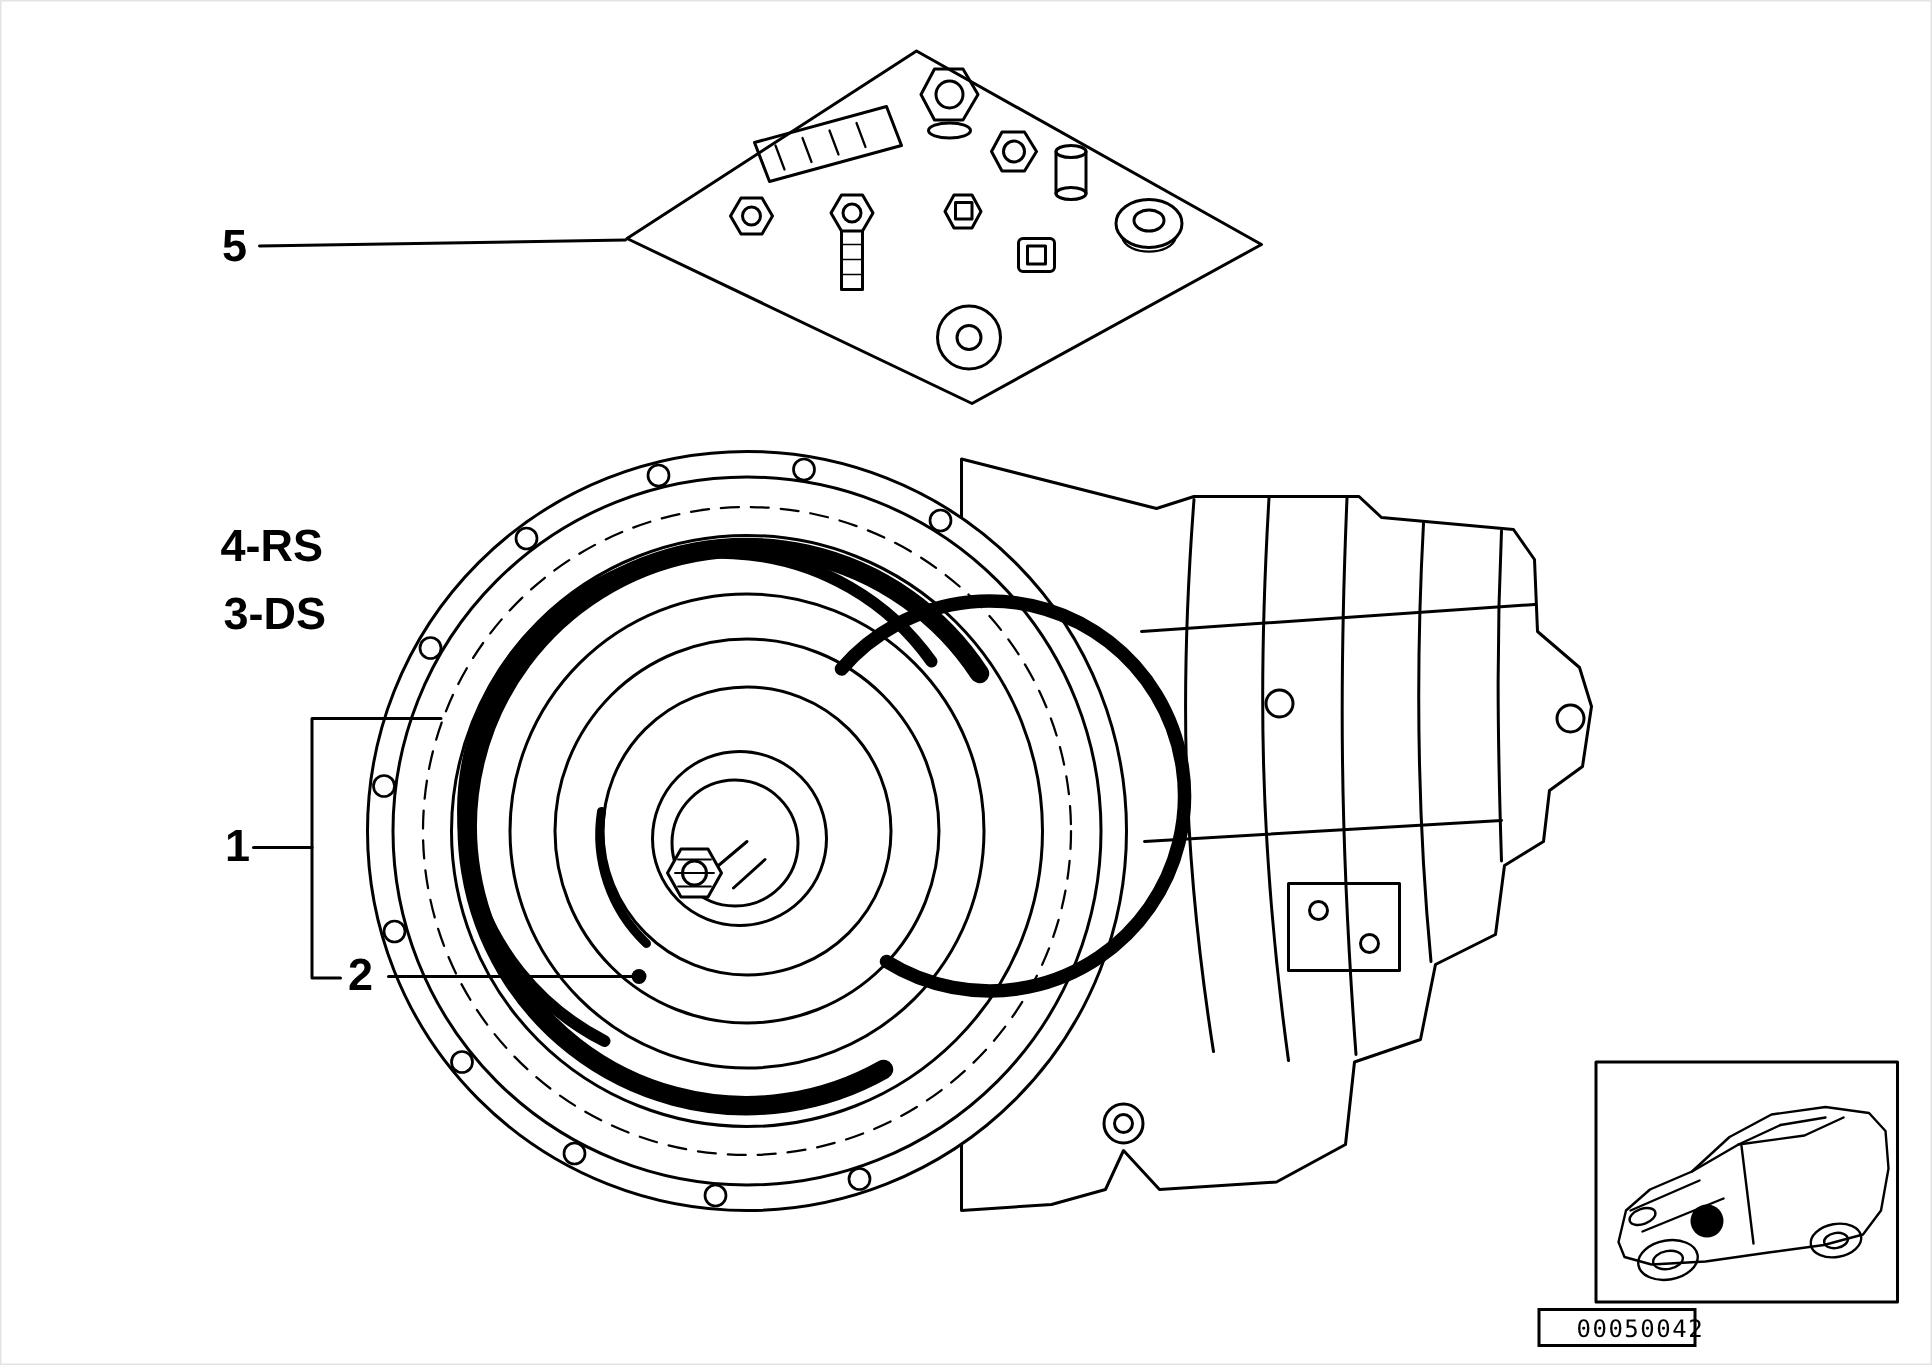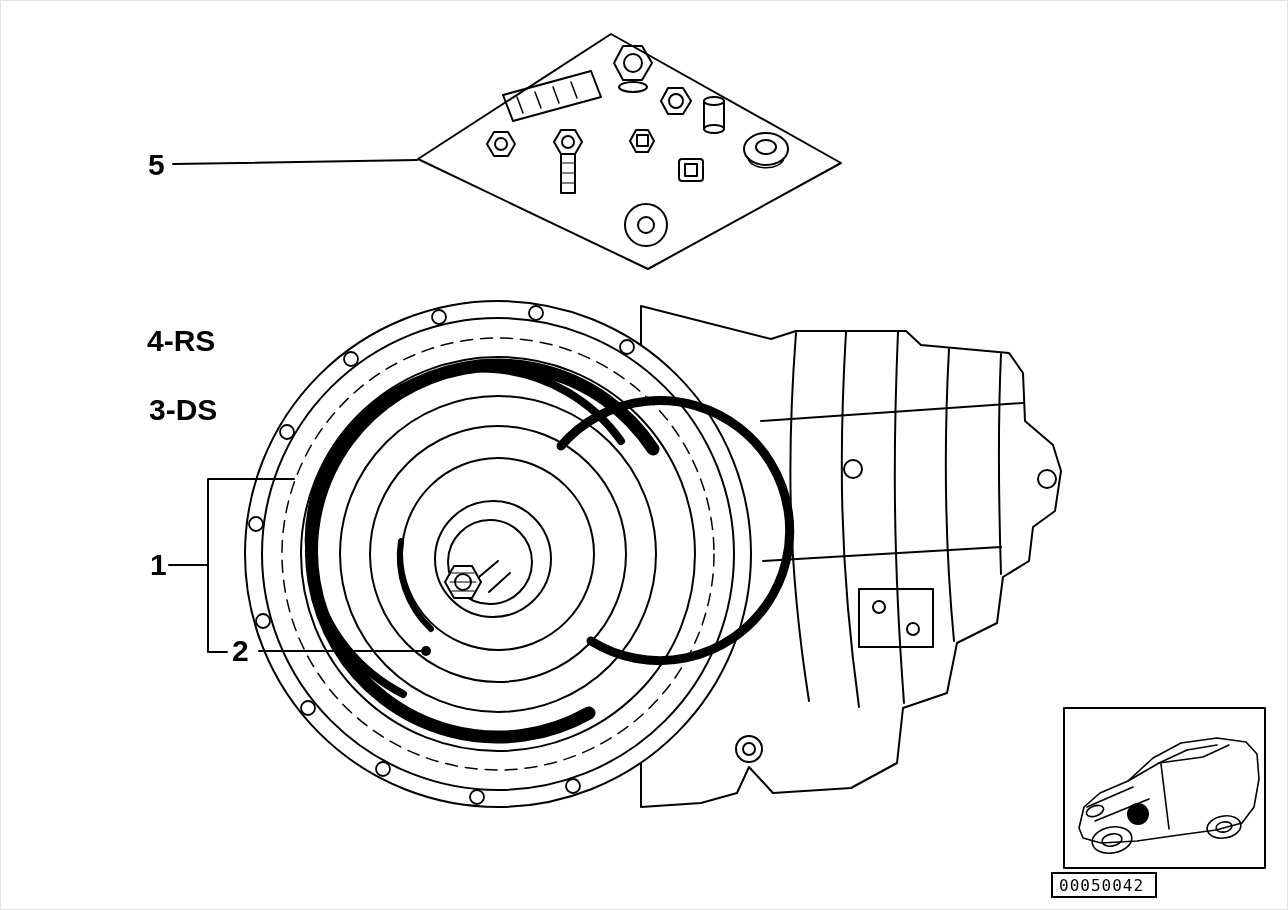--- a/index.html
+++ b/index.html
@@ -18,29 +18,29 @@
     position: absolute;
     font-weight: 700;
     font-size: 30px;
     line-height: 1;
     color: #000;
     cursor: pointer;
     user-select: none;
   }
   .partnum-box {
     position: absolute;
-    left: 1050px;
+    left: 1024px;
     top: 871px;
     width: 106px;
     height: 26px;
     border: 2px solid #000;
     box-sizing: border-box;
     display: flex;
     align-items: center;
-    padding-left: 6px;
+    padding-left: 24px;
     font-family: "DejaVu Sans Mono", monospace;
     font-size: 16px;
     letter-spacing: 1px;
     color: #000;
     background: #fff;
   }
 </style>
 </head>
 <body>
 
@@ -191,21 +191,21 @@
         <path d="M293 478 L207 478 L207 651 L226 651"></path>
         <path d="M168 564 L207 564"></path>
         <path d="M258 650 L420 650"></path>
         <circle cx="425" cy="650" r="5" fill="#000" stroke="none"></circle>
       </g>
 
     </g>
   </svg>
 
   <div class="callout" style="left:147px; top:149px;">5</div>
-  <div class="callout" style="left:146px; top:325px;">4-RS</div>
+  <div class="callout" style="left:146px; top:349px;">4-RS</div>
   <div class="callout" style="left:148px; top:394px;">3-DS</div>
   <div class="callout" style="left:149px; top:549px;">1</div>
   <div class="callout" style="left:231px; top:635px;">2</div>
 
   <div class="partnum-box">
     <span>00050042</span>
   </div>
 
 </div>
 

